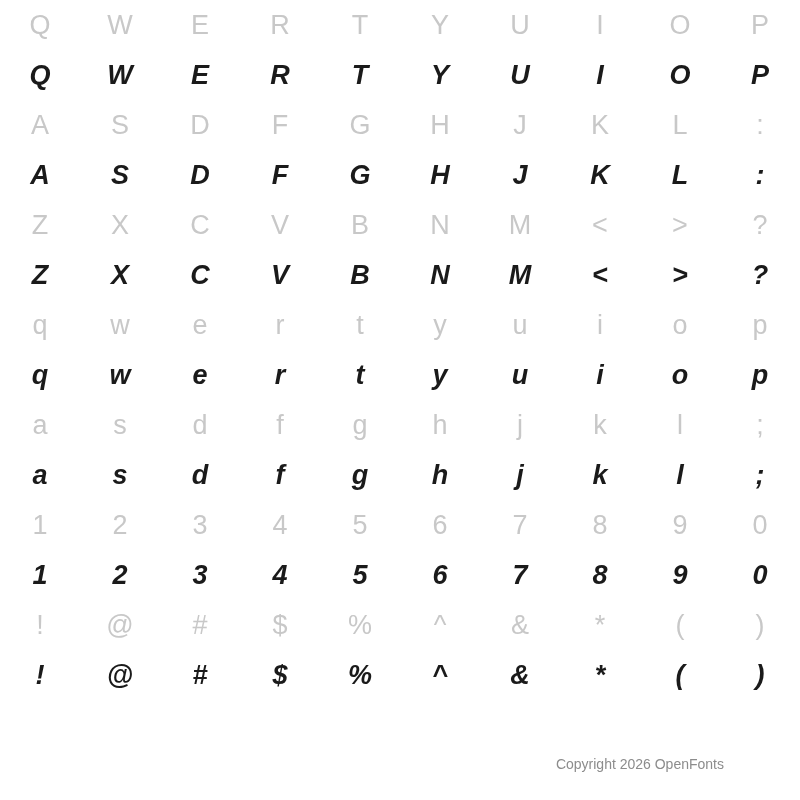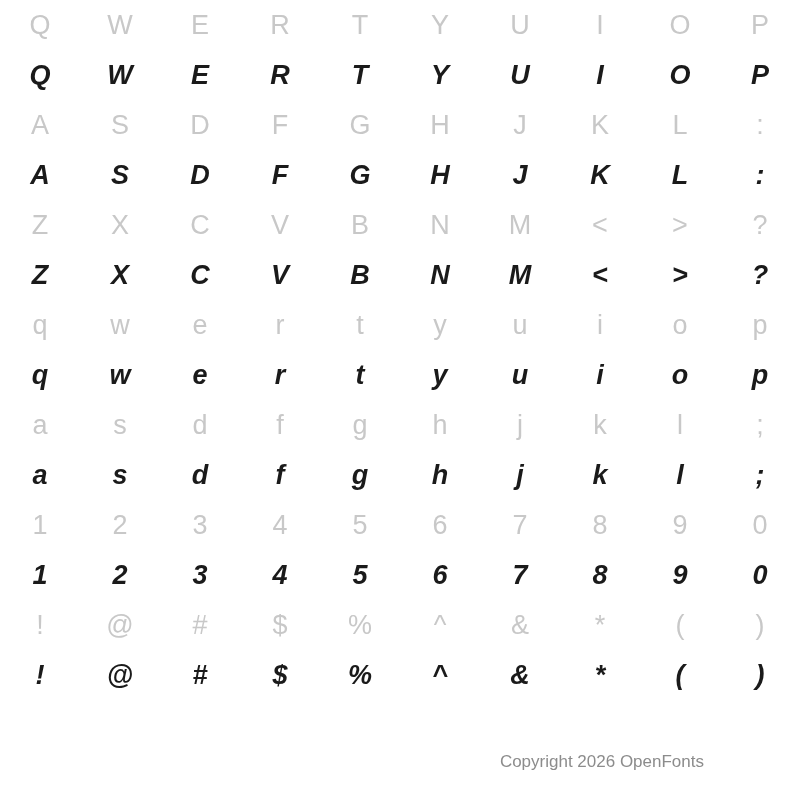--- a/index.html
+++ b/index.html
@@ -43,22 +43,22 @@
     color: #1a1a1a;
     font-style: italic;
     font-weight: 700;
   }
   .footer {
     position: absolute;
     left: 0;
     right: 0;
     bottom: 28px;
     text-align: right;
-    padding-right: 96px;
-    font-size: 17px;
+    padding-right: 76px;
+    font-size: 14px;
     color: #8c8c8c;
     font-family: "Liberation Sans", sans-serif;
   }
 </style>
 </head>
 <body>
 
 <div class="specimen" id="specimen">
     <div class="row row-ghost">
       <div class="cell">Q</div>

